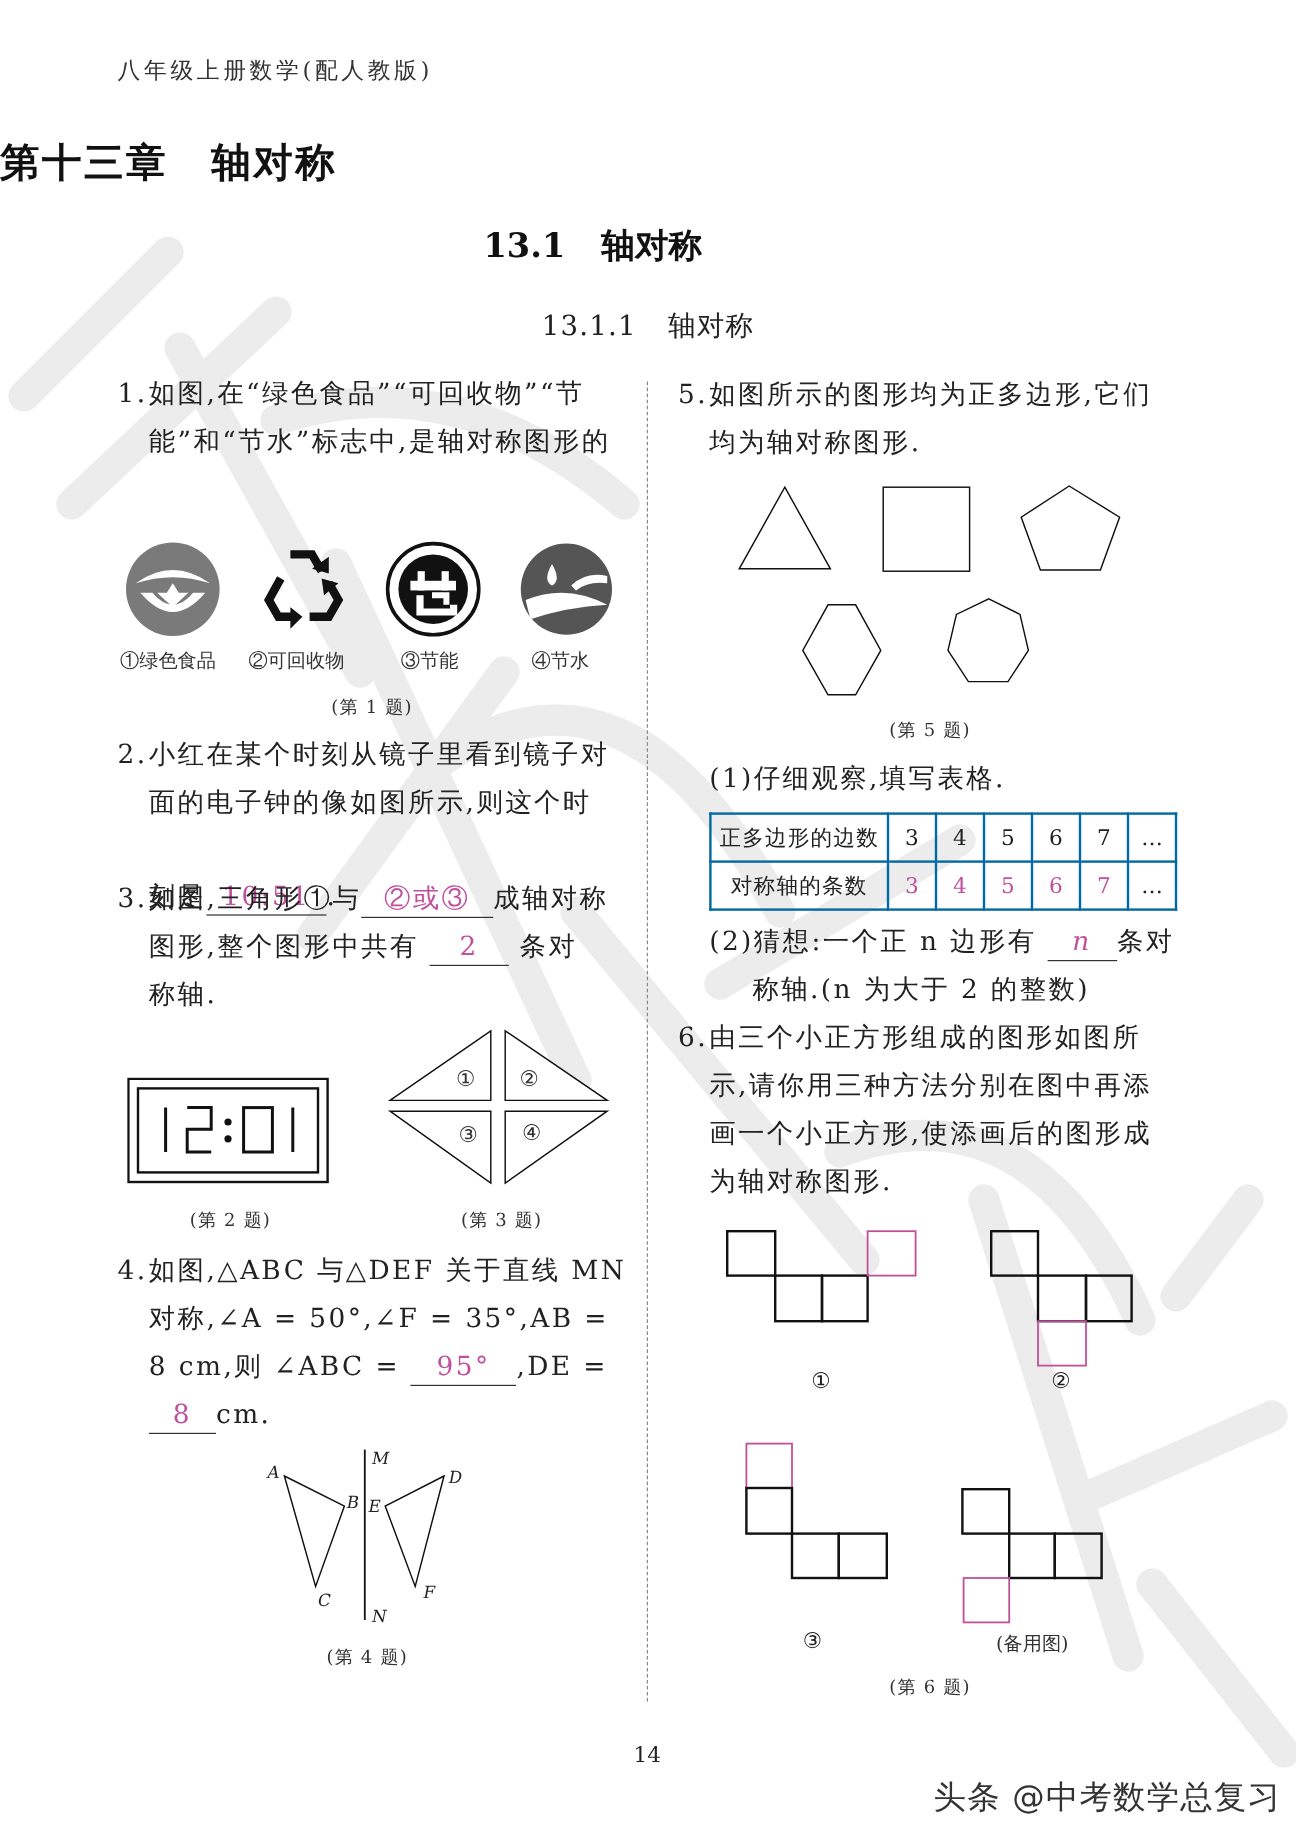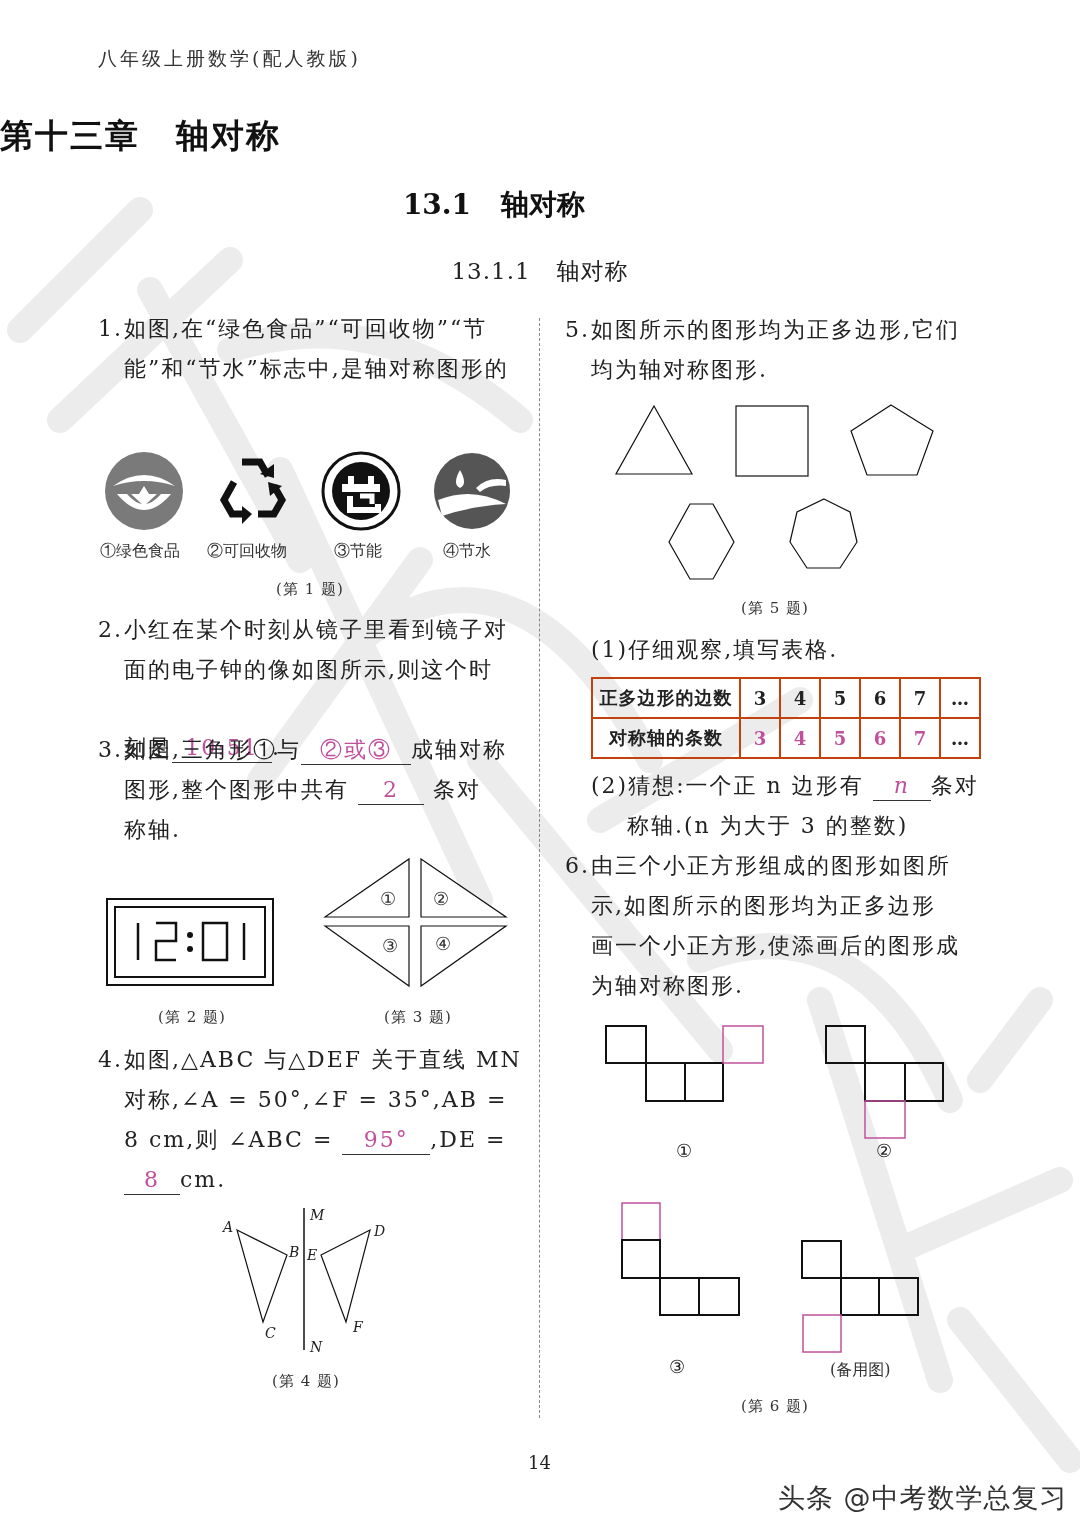--- a/index.html
+++ b/index.html
@@ -15,21 +15,21 @@
   .subsection-title .gap{display:inline-block;width:26px;}
   .divider{left:539px;top:318px;height:1100px;border-left:1px dashed #888;}
   .q{font-size:22px;line-height:40px;letter-spacing:2px;color:#222;}
   .q .num{display:inline-block;width:26px;}
   .ind{padding-left:26px;}
   .blank{display:inline-block;border-bottom:1.5px solid #333;text-align:center;color:#c0509c;line-height:28px;}
   .ans{color:#c0509c;}
   .cap{font-size:15px;color:#333;text-align:center;letter-spacing:1px;}
   .logo-label{font-size:16px;color:#333;position:absolute;top:541px;}
   table.poly{border-collapse:collapse;font-size:18px;}
-  table.poly td{border:2px solid #c2410c;height:38px;text-align:center;padding:0;font-weight:bold;}
+  table.poly td{border:2px solid #0369a1;height:38px;text-align:center;padding:0;}
   table.poly td.h{width:146px;font-size:18px;letter-spacing:1px;}
   table.poly td.c{width:38px;}
   .italic{font-style:italic;}
   .page-num{left:528px;top:1452px;font-size:18px;color:#222;}
   .watermark-credit{left:778px;top:1480px;font-family:"DejaVu Sans","Liberation Sans",sans-serif;font-size:27px;color:#333;letter-spacing:1px;}
 </style>
 </head>
 <body>
 
 <svg class="abs" style="left:0;top:0;" width="1080" height="1526">
@@ -209,26 +209,26 @@
     <td class="c ans">5</td>
     <td class="c ans">6</td>
     <td class="c ans">7</td>
     <td class="c">…</td>
   </tr>
 </tbody>
   </table>
 
 <div class="abs q" style="left:591px;top:766px;width:400px;">
   <div><span>(2)猜想:一个正 n 边形有</span> <span class="blank italic" style="width:58px;">n</span><span>条对</span></div>
-  <div style="padding-left:36px;">称轴.(n 为大于 3 的整数)</div>
+  <div style="padding-left:36px;">称轴.(n 为大于 2 的整数)</div>
 </div>
 
 <div class="abs q" style="left:565px;top:846px;width:430px;">
   <div><span class="num">6.</span><span>由三个小正方形组成的图形如图所</span></div>
-  <div class="ind">示,如图所示的图形均为正多边形</div>
+  <div class="ind">示,请你用三种方法分别在图中再添</div>
   <div class="ind">画一个小正方形,使添画后的图形成</div>
   <div class="ind">为轴对称图形.</div>
 </div>
 
 <svg class="abs" style="left:604px;top:1024px;" width="165" height="82" viewBox="0 0 165 82">
   <g fill="none" stroke="#111" stroke-width="2">
     <rect x="2" y="2" width="40" height="37"></rect>
       <rect x="42" y="39" width="39" height="38"></rect>
       <rect x="81" y="39" width="38" height="38"></rect>
   </g>

